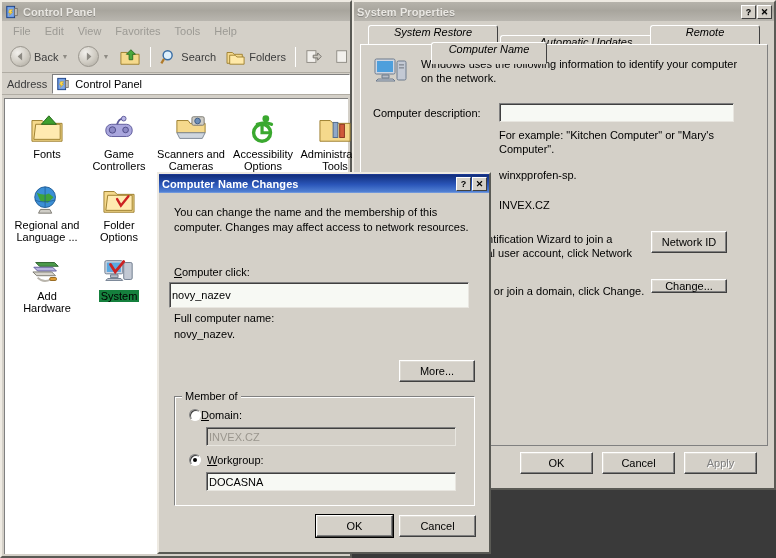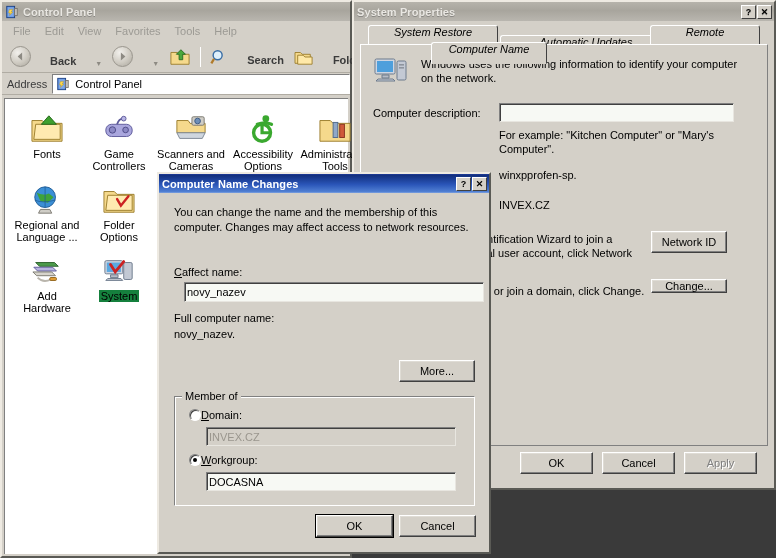--- a/index.html
+++ b/index.html
@@ -94,21 +94,21 @@
   }
   #cp .menubar .mi {
     padding: 2px 7px; color: #9c9a94; font-size: 11px; cursor: default;
   }
   #cp .toolbar {
     height: 32px; display: flex; align-items: center;
     padding-left: 4px; gap: 2px;
     background: #d4d0c8;
     border-bottom: 1px solid #b0aca3;
   }
-  .tbitem { display: flex; align-items: flex-end; gap: 19px; padding: 2px 4px; cursor: default; font-weight: bold; }
+  .tbitem { display: flex; align-items: center; gap: 3px; padding: 2px 4px; cursor: default; }
   .tbitem span.t { font-size: 11px; color: #3b3b3b; }
   .tbsep { width: 1px; height: 20px; background: #b0aca3; margin: 0 3px;
            border-right: 1px solid #fff; }
   .circ-btn {
     width: 21px; height: 21px; border-radius: 50%;
     background: radial-gradient(circle at 35% 30%, #f2f0ec 0%, #cfcbc2 55%, #a9a59c 100%);
     border: 1px solid #9a968e;
     display: flex; align-items: center; justify-content: center;
     color: #6f6c66; font-size: 11px;
   }
@@ -498,23 +498,23 @@
       <div class="tb-btn">?</div>
       <div class="tb-btn">✕</div>
     </div>
 
     <div style="position:absolute; left:15px; top:32px;">
       <div class="lbl">You can change the name and the membership of this</div>
       <div class="lbl" style="margin-top:3px">computer. Changes may affect access to network resources.</div>
     </div>
 
     <div style="position:absolute; left:15px; top:92px;" class="lbl">
-      <span class="u">C</span><span id="cnl">affect name:</span>
-    </div>
-    <div class="field" style="position:absolute; left:25px; top:108px; width:300px; height:20px;">
+      <span class="u">C</span><span id="cnl">omputer click:</span>
+    </div>
+    <div class="field" style="position:absolute; left:10px; top:108px; width:300px; height:26px;">
       <span>novy_nazev</span>
     </div>
 
     <div style="position:absolute; left:15px; top:138px;" class="lbl">Full computer name:</div>
     <div style="position:absolute; left:15px; top:154px;" class="lbl">novy_nazev.</div>
 
     <div class="btn" style="position:absolute; left:240px; top:186px; width:76px; height:22px;">
       <span>More...</span>
     </div>
 
@@ -522,21 +522,21 @@
       <span class="gb-title">Member of</span>
 
       <div style="position:absolute; left:14px; top:12px; display:flex; align-items:center; gap:0;">
         <div class="radio"></div>
         <span class="lbl"><span class="u">D</span>omain:</span>
       </div>
       <div class="field disabled" style="position:absolute; left:31px; top:30px; width:250px; height:19px;">
         <span>INVEX.CZ</span>
       </div>
 
-      <div style="position:absolute; left:14px; top:57px; display:flex; align-items:center; ">
+      <div style="position:absolute; left:14px; top:57px; display:flex; align-items:center; gap:6px;">
         <div class="radio">
             <div class="dot"></div>
           </div>
         <span class="lbl"><span class="u">W</span>orkgroup:</span>
       </div>
       <div class="field" style="position:absolute; left:31px; top:75px; width:250px; height:19px;">
         <span>DOCASNA</span>
       </div>
     </div>
 

